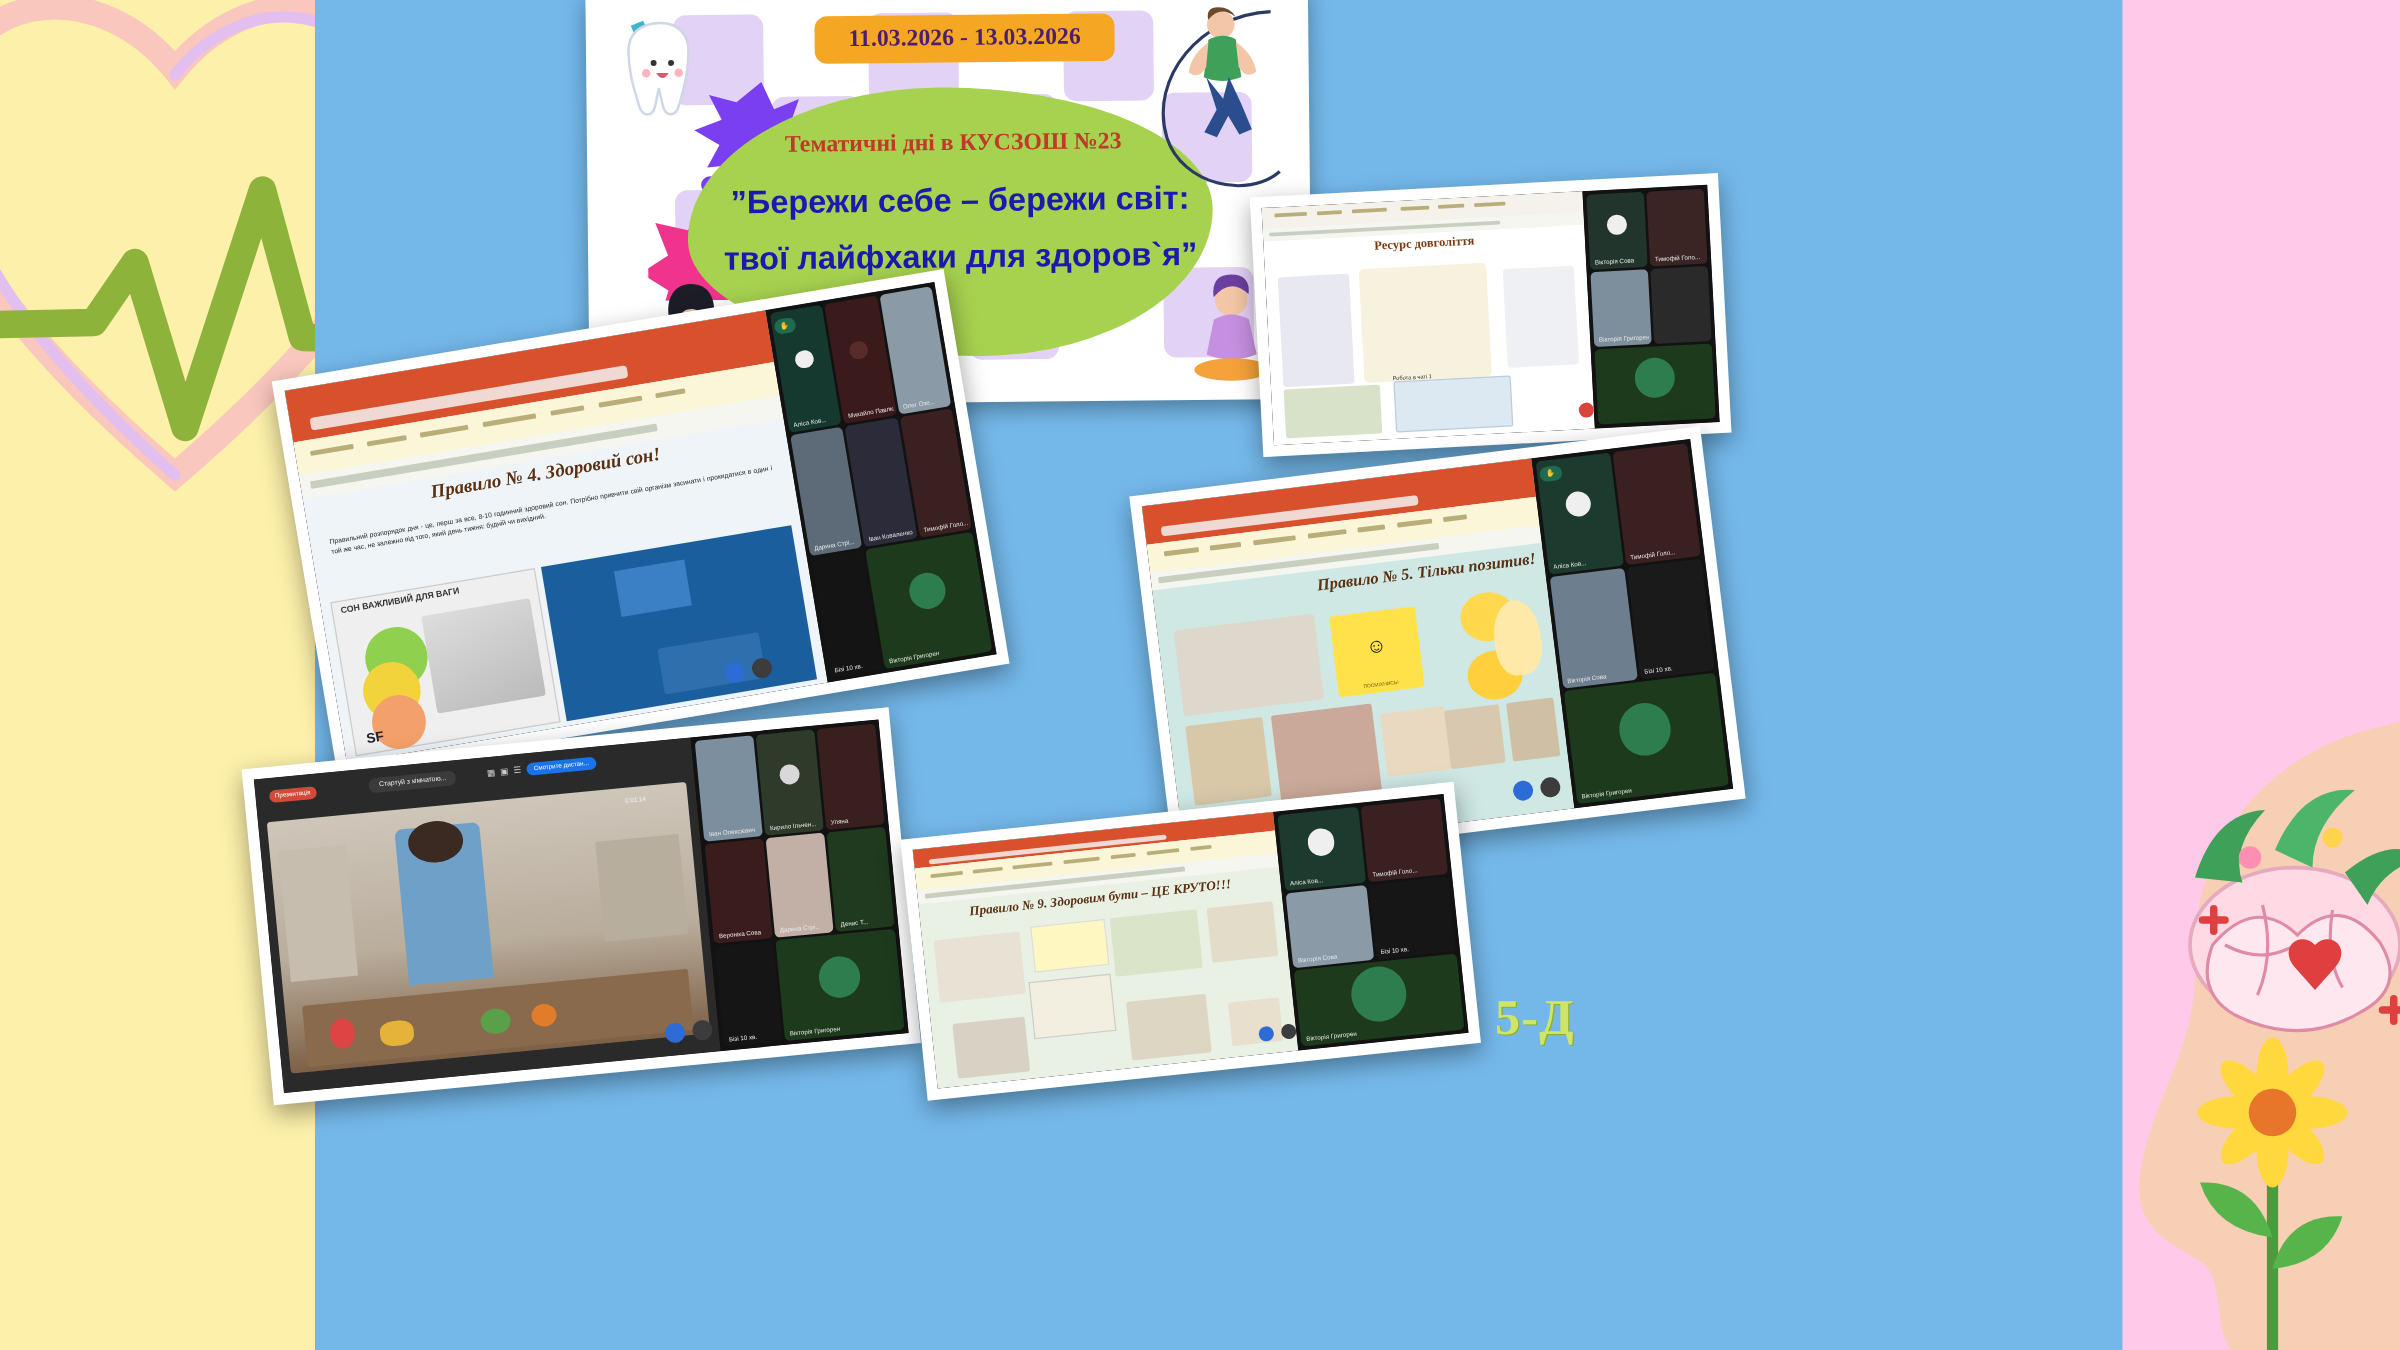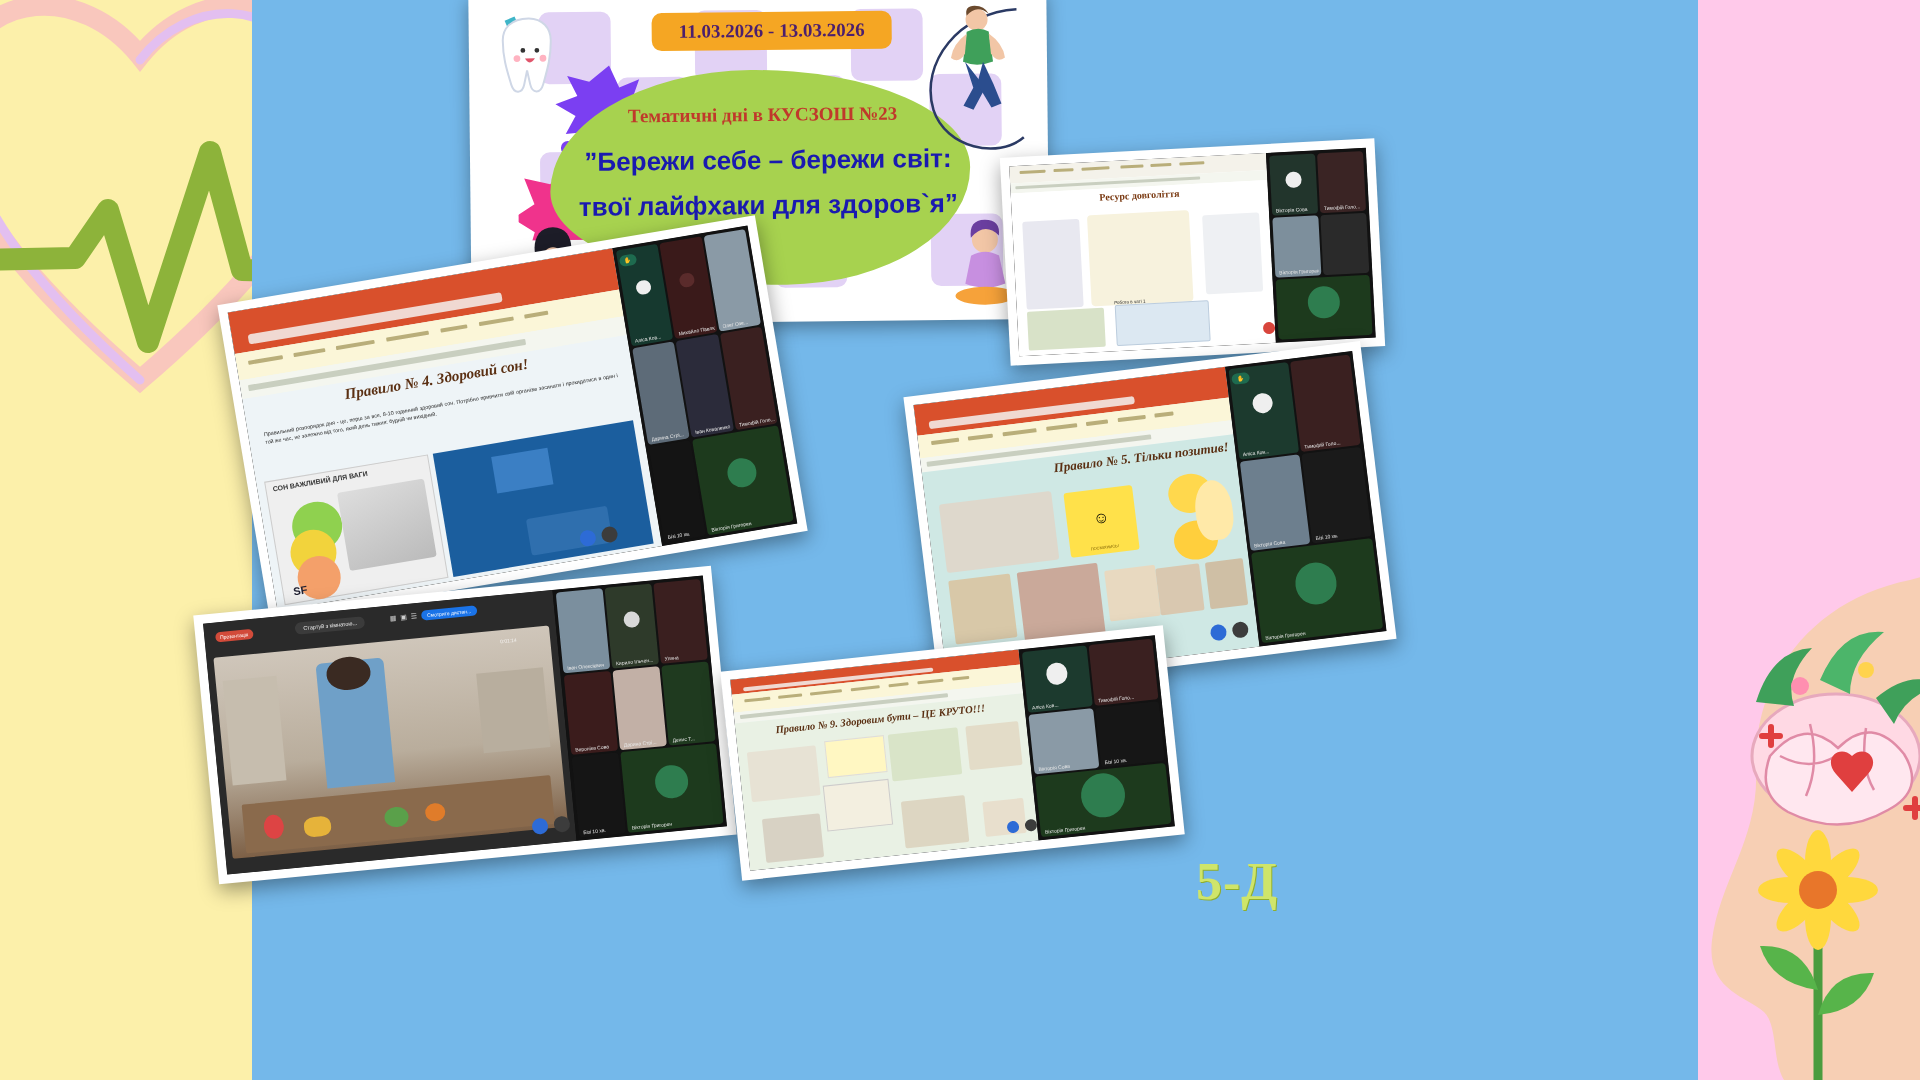--- a/index.html
+++ b/index.html
@@ -76,21 +76,21 @@
   .cbtn.g{background:#3c3c3c;}
   .raise{position:absolute;left:4%;top:6%;background:#1e6b4f;color:#cfe;font-size:6px;padding:2px 5px;border-radius:8px;}
 
   #shot-rule4{left:240px;top:258px;width:545px;height:320px;transform:rotate(-9.5deg);}
   #shot-resurs{left:1005px;top:148px;width:375px;height:208px;transform:rotate(-3deg);}
   #shot-rule5{left:920px;top:368px;width:460px;height:300px;transform:rotate(-7deg);}
   #shot-kitchen{left:205px;top:590px;width:520px;height:270px;transform:rotate(-5.5deg);}
   #shot-rule9{left:730px;top:648px;width:445px;height:210px;transform:rotate(-6deg);}
 
   #class-label{
-    position:absolute;left:1196px;top:852px;font-size:52px;font-weight:bold;color:#cfe56a;
+    position:absolute;left:1196px;top:790px;font-size:40px;font-weight:bold;color:#cfe56a;
     font-family:"Liberation Serif", serif;letter-spacing:1px;
     text-shadow:1px 1px 0 #8fae2e;
   }
 </style>
 </head>
 <body>
 
 <div class="stage">
 
   <div id="left-panel">

